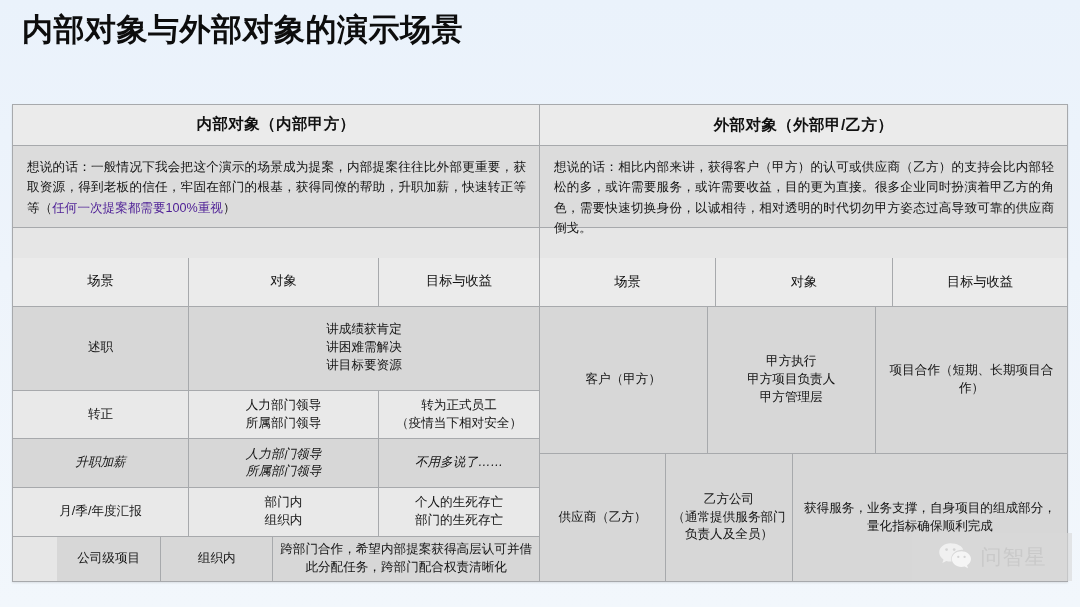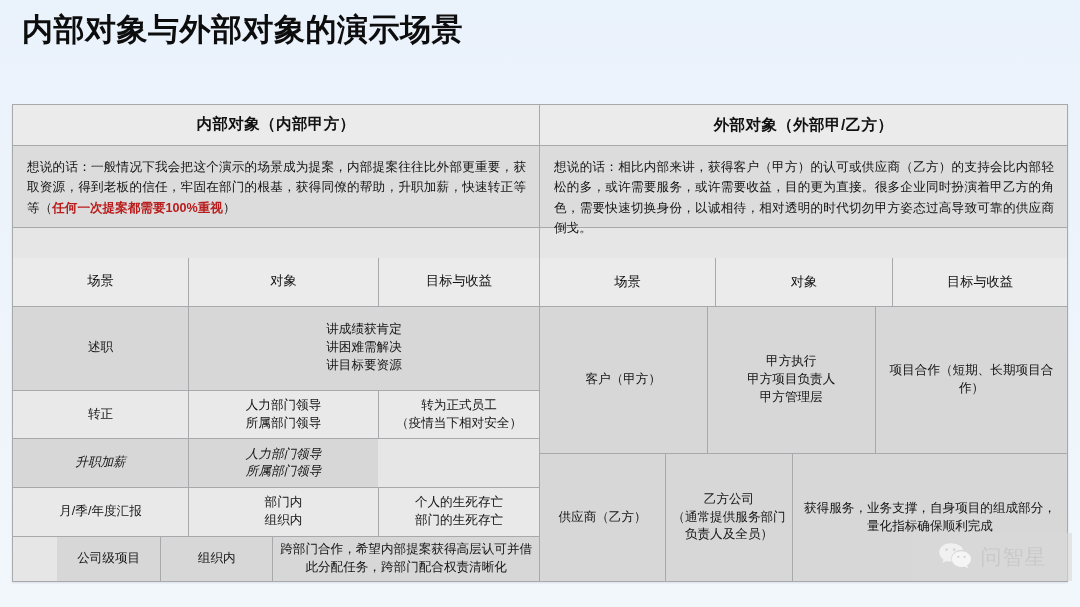--- a/index.html
+++ b/index.html
@@ -80,22 +80,22 @@
     padding: 11px 13px 10px 14px;
     font-size: 12.6px;
     line-height: 1.62;
     color: #121212;
     text-align: justify;
     flex: 0 0 auto;
   }
   .half.left .section-desc  { height: 82px; }
   .half.right .section-desc { height: 82px; }
   .hl-red {
-    color: #b91c1c;
-    font-weight: bold;
+    color: #4c1d95;
+    font-weight: normal;
   }
 
   
   .grid {
     flex: 1 1 auto;
     display: flex;
     flex-direction: column;
     min-height: 0;
     margin-top: 30px;
   }
@@ -207,20 +207,21 @@
           <div class="cell c1 lines">人力部门领导
 所属部门领导</div>
           <div class="cell c2 lines">转为正式员工
 （疫情当下相对安全）</div>
         </div>
 
         <div class="grow r3 shade-a">
           <div class="cell c0 lines">升职加薪</div>
           <div class="cell c1 lines">人力部门领导
 所属部门领导</div>
+          <div class="cell c2 lines">不用多说了……</div>
         </div>
 
         <div class="grow r4 shade-b">
           <div class="cell c0 lines">月/季/年度汇报</div>
           <div class="cell c1 lines">部门内
 组织内</div>
           <div class="cell c2 lines">个人的生死存亡
 部门的生死存亡</div>
         </div>
 

